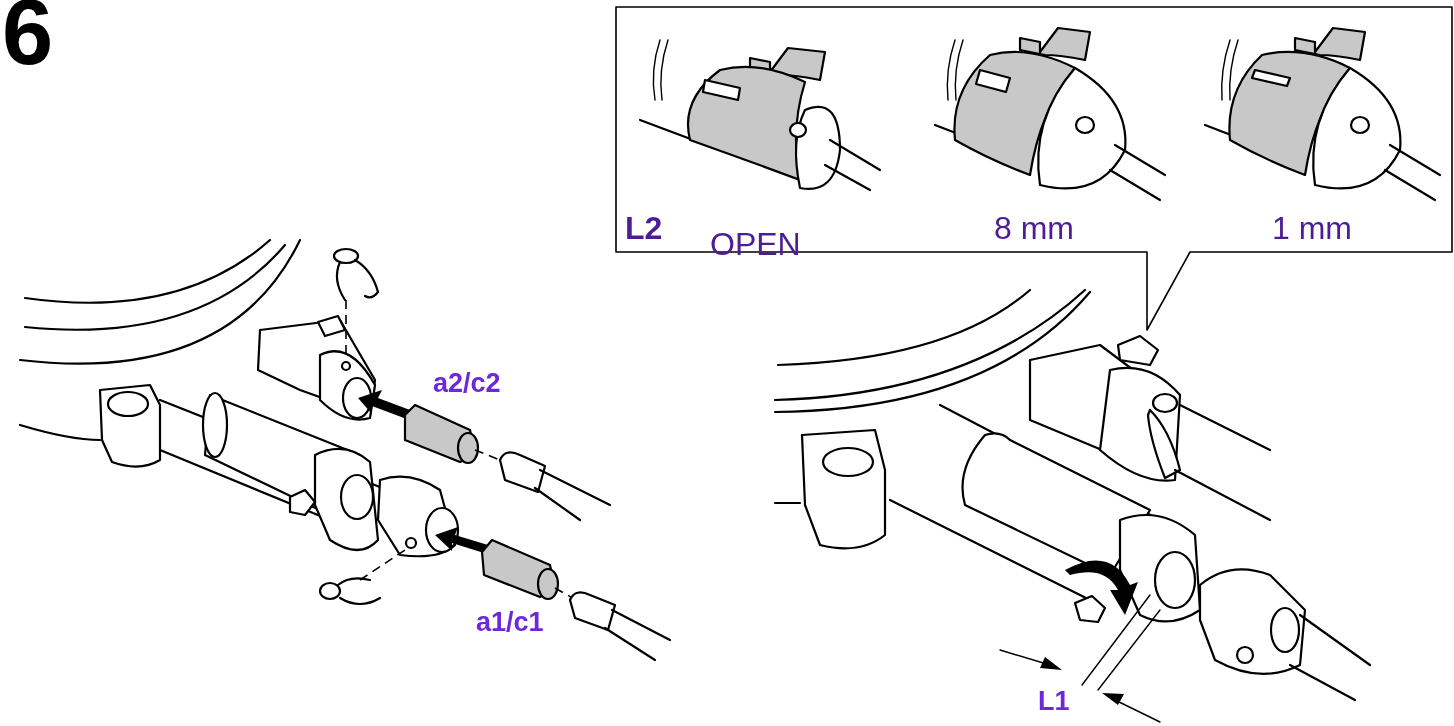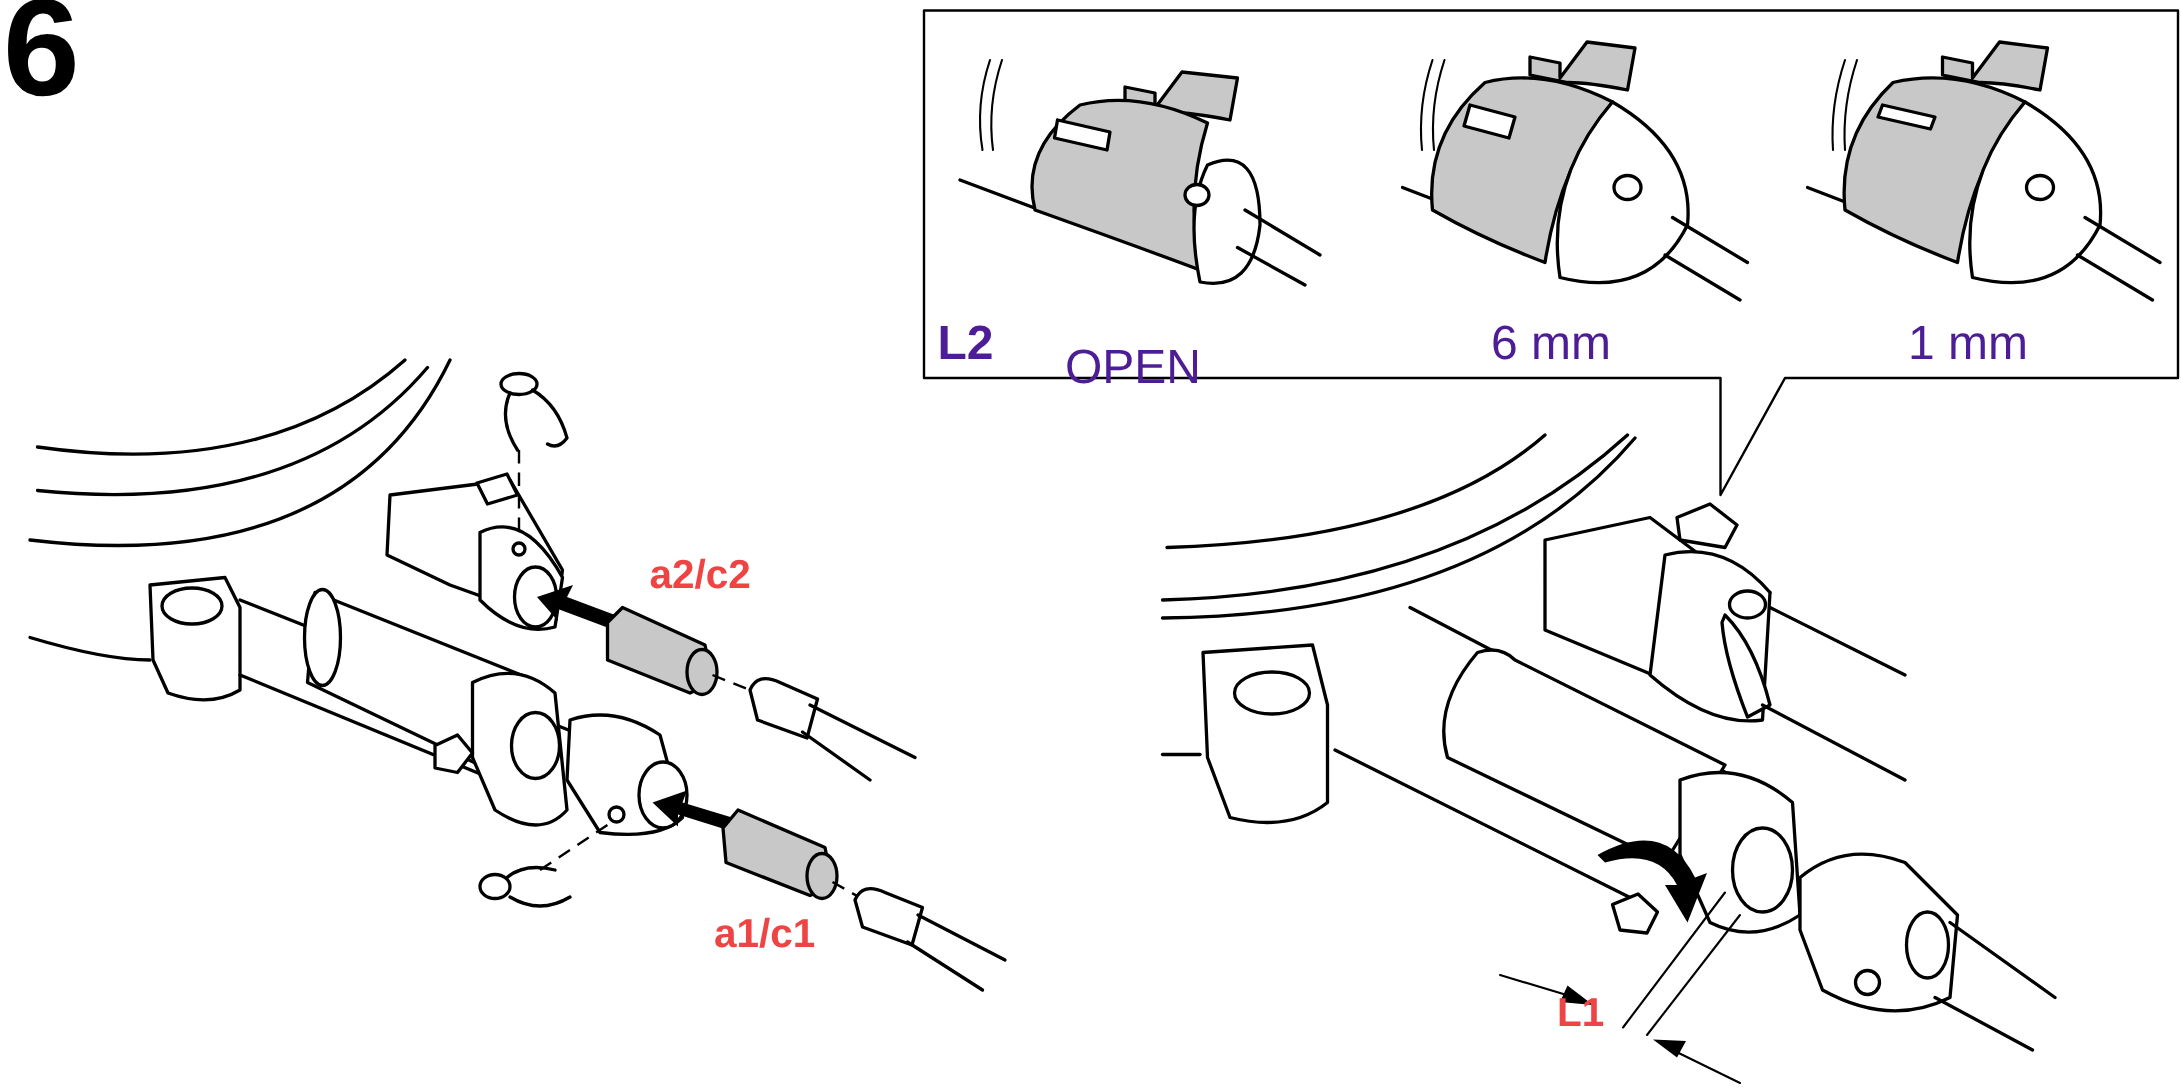--- a/index.html
+++ b/index.html
@@ -1,20 +1,20 @@
 <!DOCTYPE html>
 <html><head>
 <meta charset="utf-8">
 <style>
   html, body { margin: 0; padding: 0; background: #ffffff; }
   body { width: 1454px; height: 726px; position: relative; overflow: hidden;
          font-family: "Liberation Sans", sans-serif; }
   #stage { position: absolute; left: 0; top: 0; width: 1454px; height: 726px; }
   .step-number { position: absolute; left: 2px; top: -14px; font-size: 92px; font-weight: bold; color: #000; line-height: 1; }
-  .callout-label { position: absolute; font-weight: bold; color: #ef4444; font-size: 27px; line-height: 1; }
+  .callout-label { position: absolute; font-weight: bold; color: #6d28d9; font-size: 27px; line-height: 1; }
   .inset-caption { position: absolute; font-size: 32px; color: #4c1d95; line-height: 1; }
   .inset-caption.bold { font-weight: bold; }
   svg .ln { fill: none; stroke: #000; stroke-width: 2.2; stroke-linecap: round; stroke-linejoin: round; }
   svg .thin { fill: none; stroke: #000; stroke-width: 1.4; stroke-linecap: round; stroke-linejoin: round; }
   svg .w { fill: #fff; stroke: #000; stroke-width: 2.2; stroke-linejoin: round; }
   svg .g { fill: #c8c8c8; stroke: #000; stroke-width: 2.2; stroke-linejoin: round; }
   svg .dash { fill: none; stroke: #000; stroke-width: 1.6; stroke-dasharray: 9 6; }
   svg .blk { fill: #000; stroke: none; }
 </style>
 </head>
@@ -176,19 +176,19 @@
         <line class="thin" x1="1000" y1="650" x2="1050" y2="665"></line>
         <polygon class="blk" points="1062,670 1040,668 1045,657"></polygon>
         <line class="thin" x1="1160" y1="722" x2="1115" y2="700"></line>
         <polygon class="blk" points="1102,693 1124,694 1118,705"></polygon>
       </g>
     </g>
   </svg>
 
   <div class="callout-label" style="left:433px;top:370px">a2/c2</div>
   <div class="callout-label" style="left:476px;top:609px">a1/c1</div>
-  <div class="callout-label" style="left:1038px;top:662px">L1</div>
+  <div class="callout-label" style="left:1038px;top:688px">L1</div>
 
   <div class="inset-caption bold" style="left:625px;top:212px">L2</div>
   <div class="inset-caption" style="left:710px;top:228px">OPEN</div>
-  <div class="inset-caption" style="left:994px;top:212px">6 mm</div>
+  <div class="inset-caption" style="left:994px;top:212px">8 mm</div>
   <div class="inset-caption" style="left:1272px;top:212px">1 mm</div>
 </div>
 
 </body></html>

